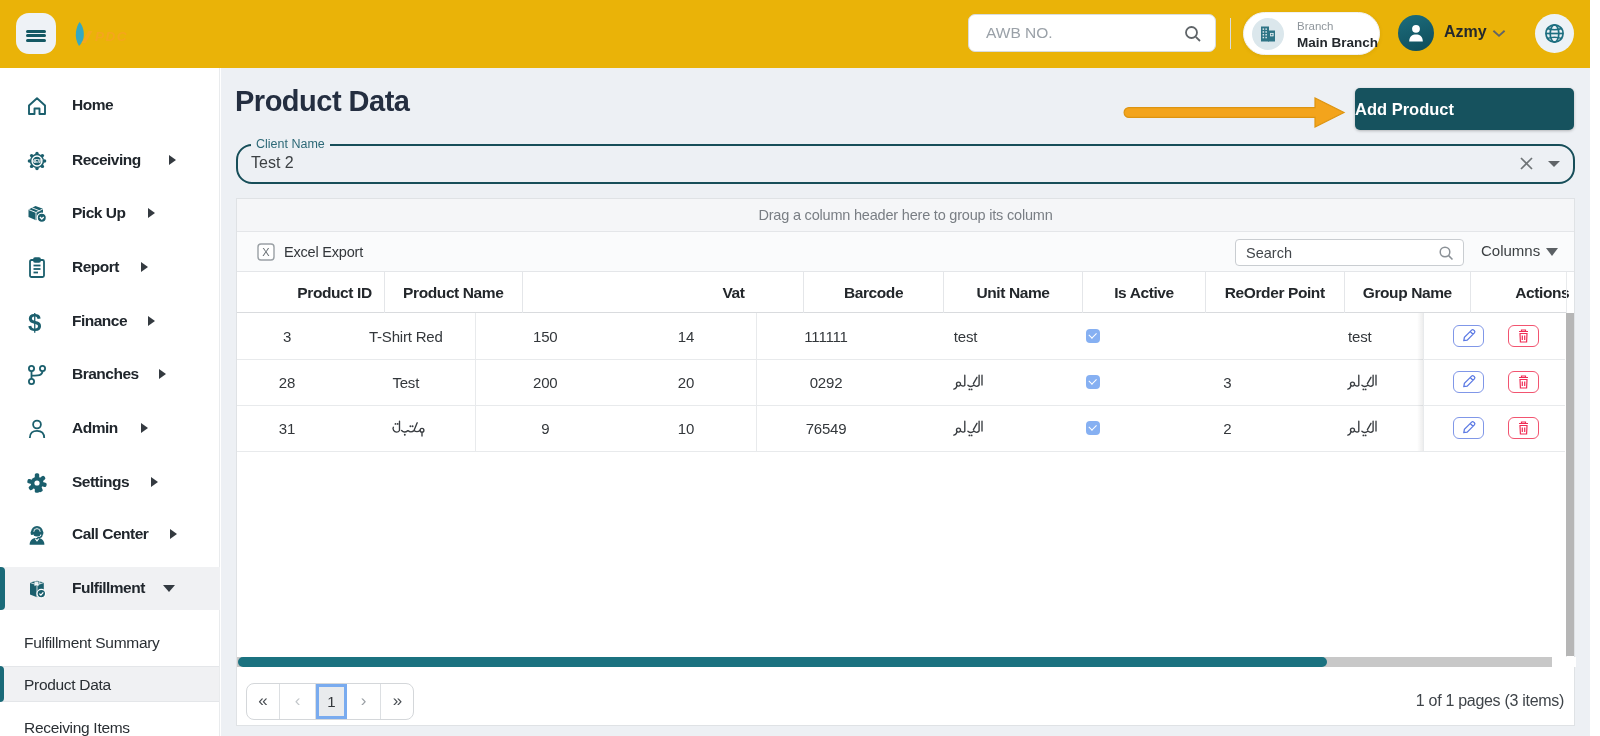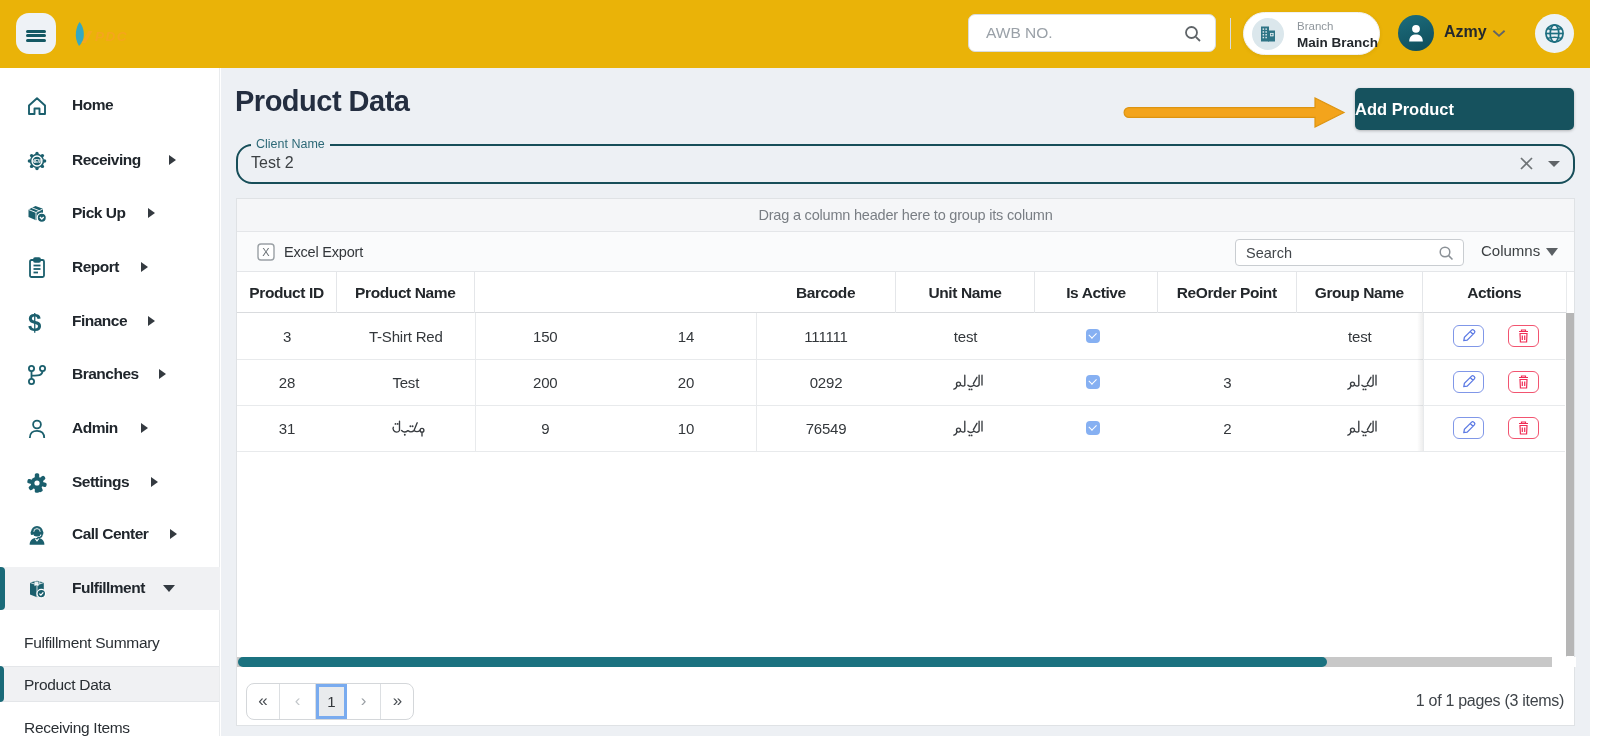--- a/index.html
+++ b/index.html
@@ -34,21 +34,21 @@
 
 #csel { position:absolute; left:236px; top:143.5px; width:1338.5px; height:40px; border:2.5px solid #174e59; border-radius:16px; }
 #csel .lab { position:absolute; left:13px; top:-9px; background:#edf0f4; padding:0 5px; font-size:12.5px; color:#2d6977; }
 #csel .val { position:absolute; left:13px; top:8px; font-size:16px; color:#3c4043; }
 
 #card { position:absolute; left:236px; top:198px; width:1339px; height:528px; background:#fff; border:1px solid #dfe2e5; }
 #gpanel { position:absolute; left:0; top:0; width:1337px; height:33px; background:#f5f6f8; border-bottom:1px solid #e4e6e9; color:#797e84; font-size:14.5px; letter-spacing:-0.2px; text-align:center; line-height:33px; }
 #toolbar { position:absolute; left:0; top:33px; width:1337px; height:40px; background:#fafbfc; border-bottom:1px solid #e4e6e9; }
 #srch { position:absolute; left:998px; top:7px; width:229px; height:27px; border:1px solid #c9cdd1; border-radius:4px; background:#fff; }
 #srch .ph { position:absolute; left:10px; top:5px; font-size:14.5px; color:#43474b; }
-.hcell { position:absolute; top:0; height:41px; font-size:15.5px; font-weight:bold; color:#23272b; text-align:center; line-height:41px; border-right:1px solid #e4e6e9; letter-spacing:-0.4px; }
+.hcell { position:absolute; top:0; height:41px; font-size:15.5px; font-weight:bold; color:#23272b; text-align:center; line-height:41px; border-right:1px solid #e4e6e9; letter-spacing:-0.4px;margin-left:48px; }
 .dcell { position:absolute; font-size:15px; color:#33373b; text-align:center; letter-spacing:-0.2px; }
 .arb,.arb2 { position:absolute; height:17px; display:flex; align-items:center; justify-content:center; }
 .rowline { position:absolute; left:0; width:1328px; height:1px; background:#e8eaec; }
 .vline { position:absolute; width:1px; background:#e8eaec; }
 .chk { position:absolute; width:14px; height:14px; border-radius:4px; background:#86b0f2; }
 .chk:after { content:""; position:absolute; left:3.1px; top:3.1px; width:6.2px; height:3.6px; border-left:1.9px solid #fff; border-bottom:1.9px solid #fff; transform:rotate(-45deg); }
 .abtn { position:absolute; width:31px; height:22px; border-radius:6px; background:#fff; }
 .abtn.e { border:1px solid #8097e8; }
 .abtn.d { border:1px solid #f25470; }
 #gvthumb { position:absolute; left:1329px; top:114px; width:8px; height:343px; background:#b6b6b6; }
@@ -93,20 +93,21 @@
             <line x1="10.6" y1="10.6" x2="14.5" y2="14.5" stroke="#8a9096" stroke-width="1.5"></line>
           </svg>
     </div>
     <div style="position:absolute;left:1244px;top:10px;font-size:15px;color:#3c4043">Columns</div>
     <div style="position:absolute;left:1309px;top:16px;width:0;height:0;border-top:8px solid #5b6064;border-left:6.5px solid transparent;border-right:6.5px solid transparent"></div>
   </div>
 
   <div style="position:absolute;left:0;top:73px;width:1328.5px;height:41px;background:#fff;border-bottom:1px solid #d9dbde">
     <div class="hcell" style="left:0;width:100px">Product ID</div>
     <div class="hcell" style="left:100px;width:137.5px">Product Name</div>
+    <div class="hcell" style="left:379px;width:140px">Vat</div>
     <div class="hcell" style="left:519px;width:140px">Barcode</div>
     <div class="hcell" style="left:659px;width:139px">Unit Name</div>
     <div class="hcell" style="left:798px;width:123px">Is Active</div>
     <div class="hcell" style="left:921px;width:138.5px">ReOrder Point</div>
     <div class="hcell" style="left:1059.5px;width:126.5px">Group Name</div>
     <div class="hcell" style="left:1186px;width:142.5px;border-right:none">Actions</div>
   </div>
 
   <div class="rowline" style="top:160px"></div>
   <div class="rowline" style="top:206px"></div>

